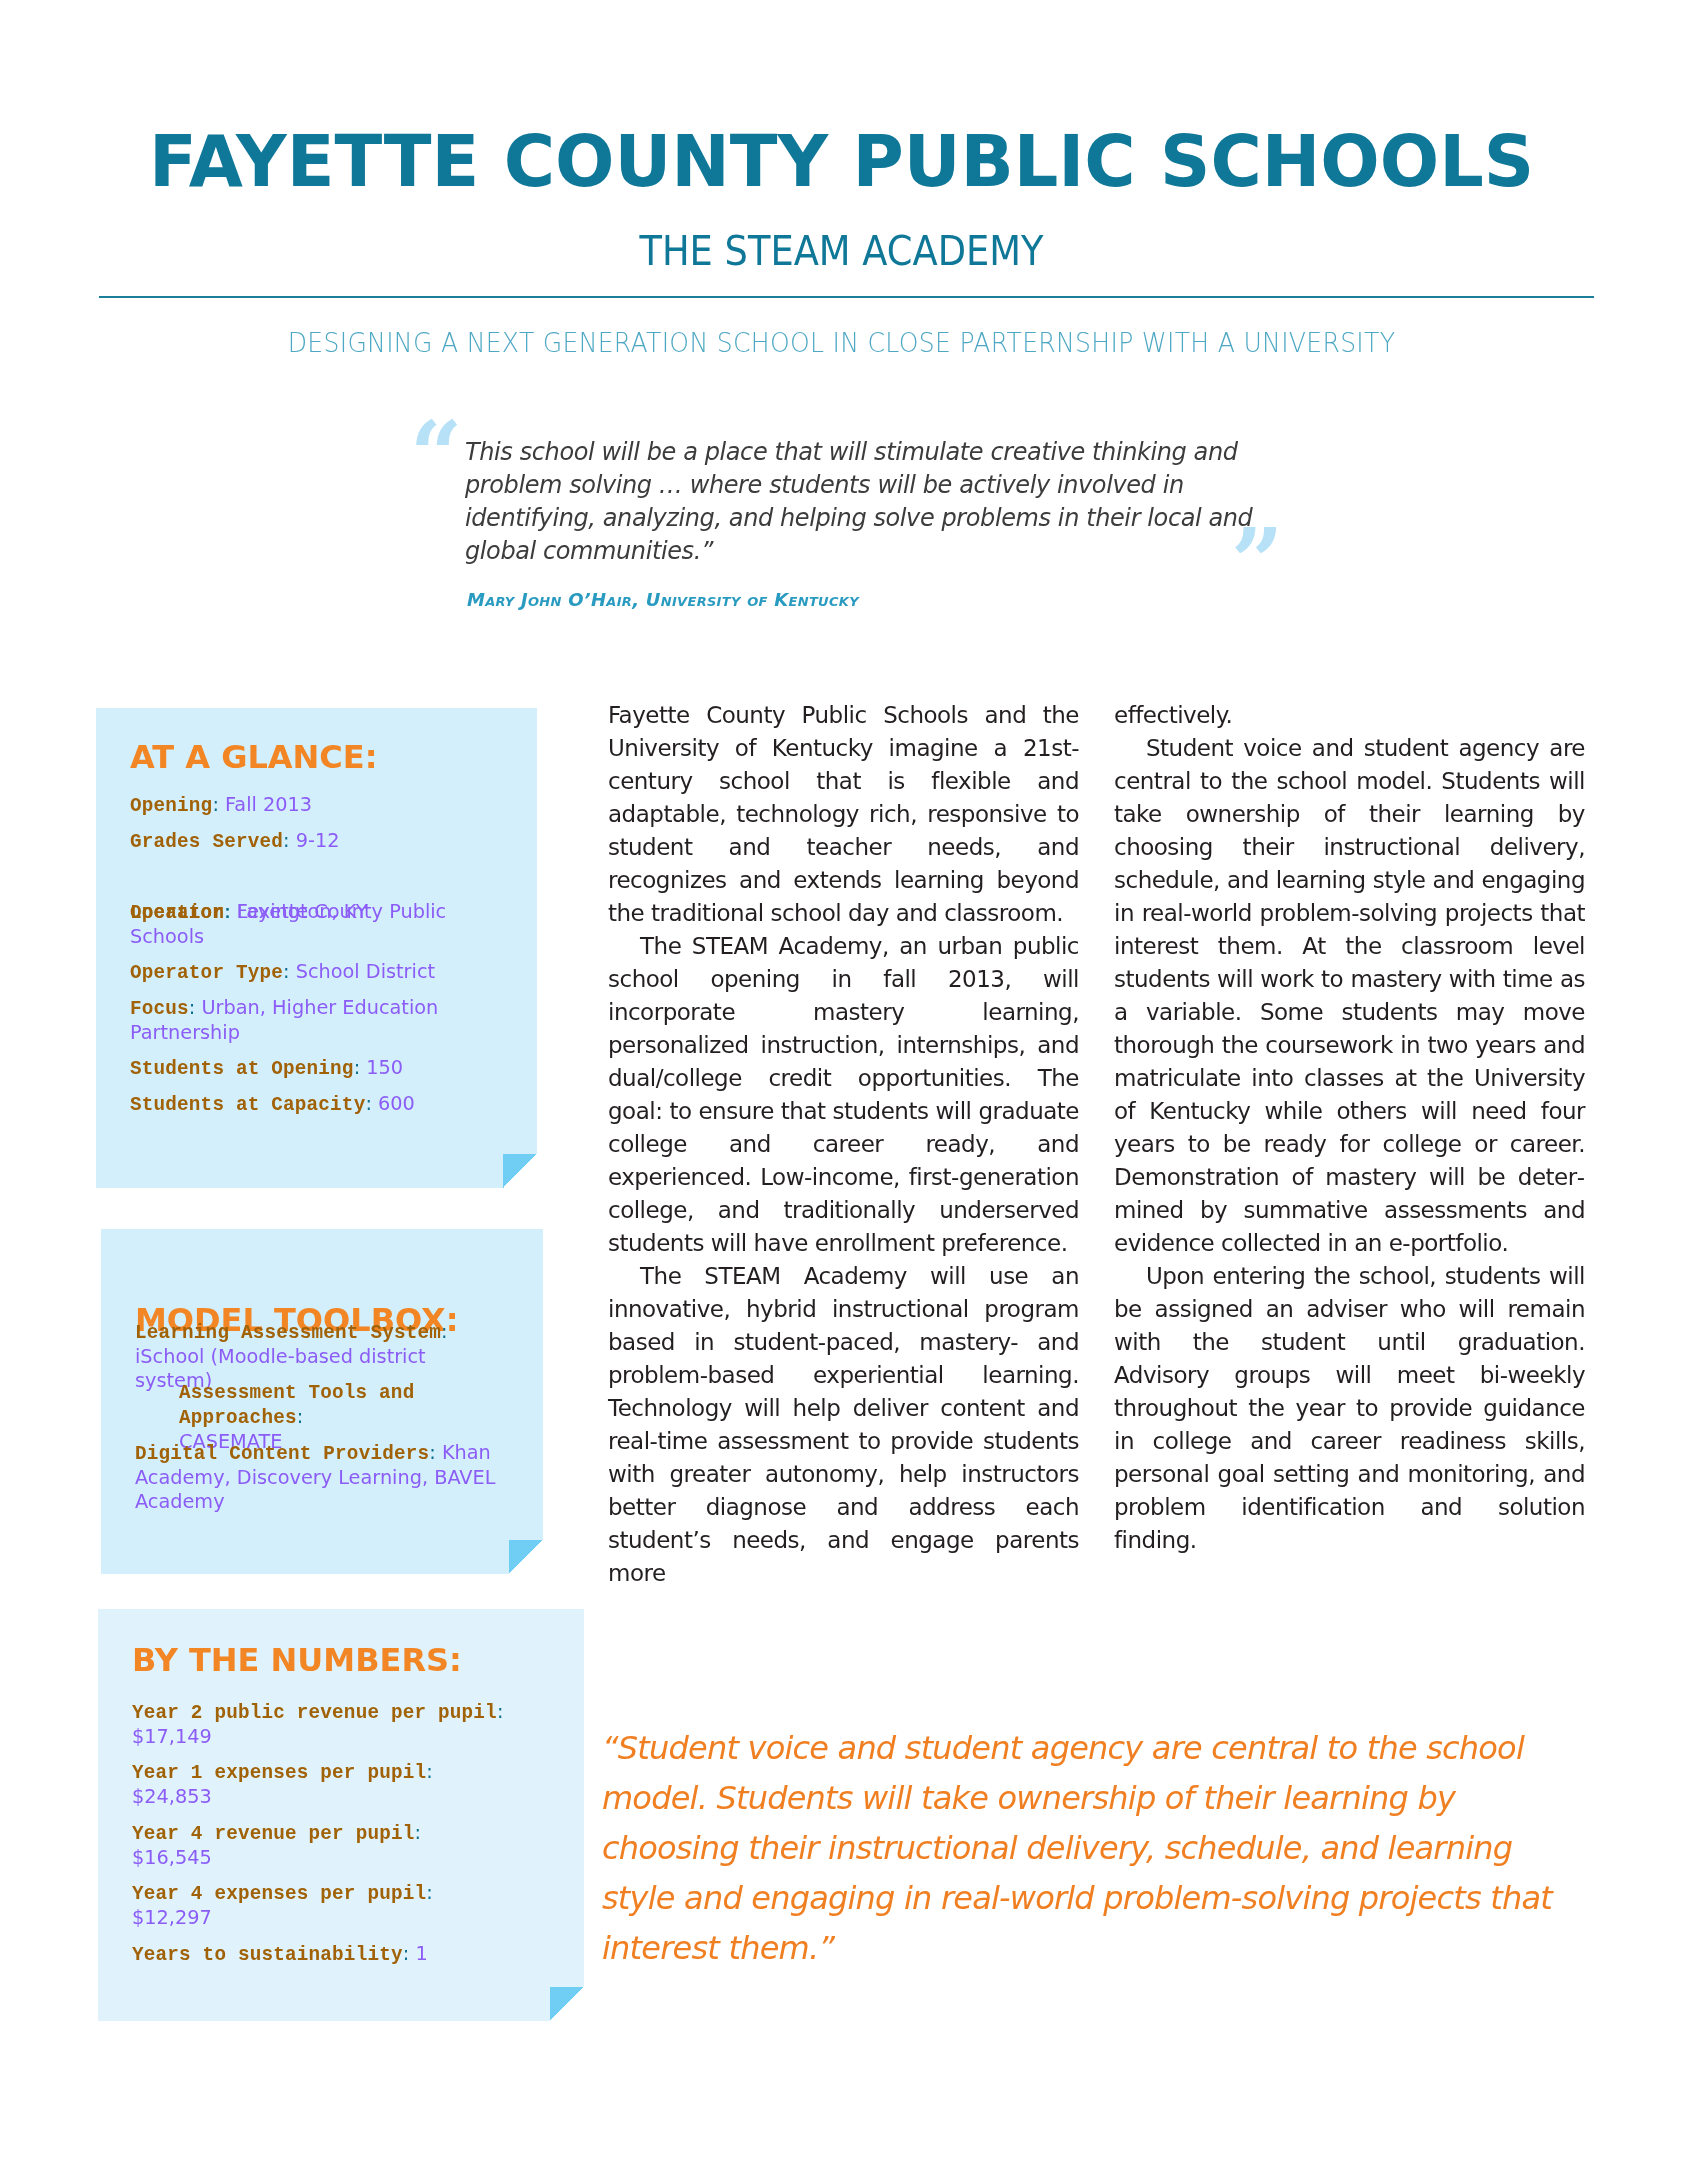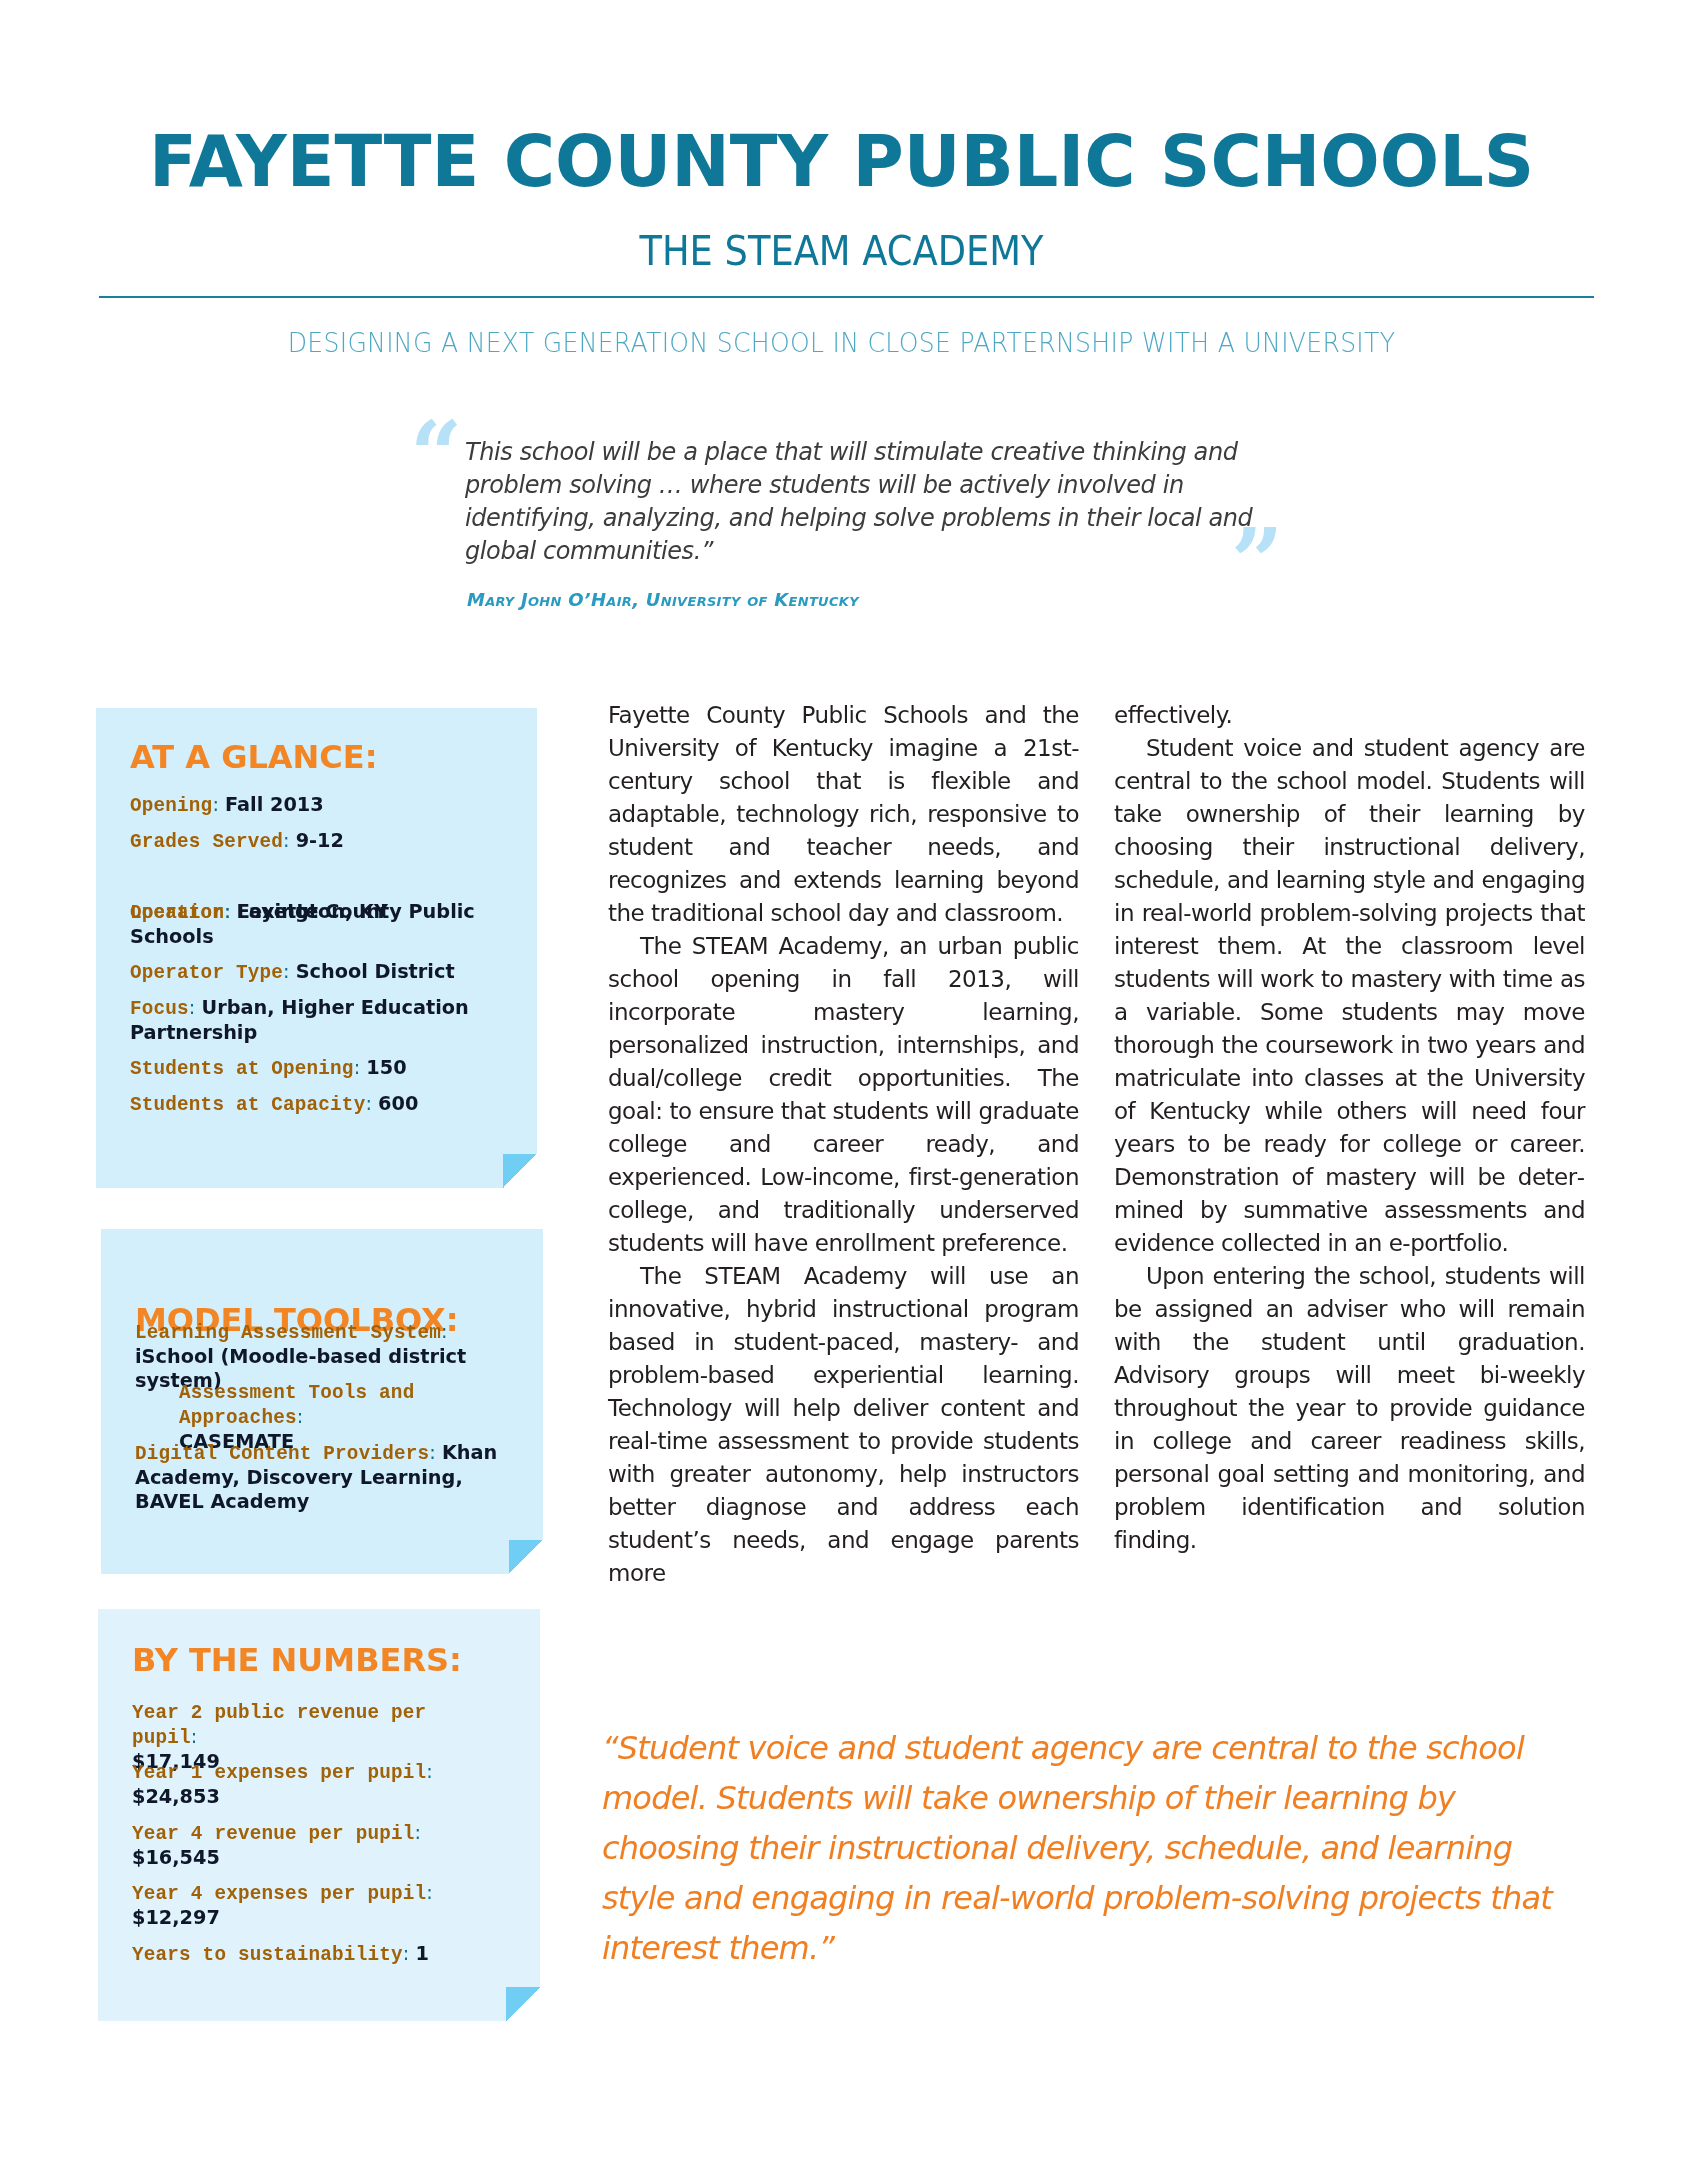--- a/index.html
+++ b/index.html
@@ -31,28 +31,28 @@
     font-family: "DejaVu Sans", sans-serif; font-style: italic; font-size: 24px; font-weight: 300;
     color: #3c3c3c; line-height: 33px; letter-spacing: -0.4px;
   }
   .attribution {
     left: 467px; top: 589px;
     font-family: "DejaVu Sans", sans-serif; font-style: italic; font-weight: bold;
     font-size: 18px; color: #2a9bc0; font-variant: small-caps; letter-spacing: 0.3px;
   }
 
   .box { position: absolute; background: #d4effc; }
-  .box.light { background: #e0f3fc; }
+  .box.light { background: #e0f3fc; padding-left: 44px; }
   .fold { position: absolute; right: 0; bottom: 0; width: 34px; height: 34px;
           background: linear-gradient(135deg, #70cef4 0%, #70cef4 50%, #ffffff 50%, #ffffff 100%); }
   .box-title { position: absolute; left: 34px; font-family: "DejaVu Sans", sans-serif; font-weight: bold; font-size: 32px; color: #f28524; letter-spacing: 0px; }
   .kv { position: absolute; left: 34px; right: 40px; font-size: 19.3px; line-height: 24px; color: #1880a0; }
   .kv .k { font-weight: bold; color: #a16207; letter-spacing: 0.2px; font-family: Liberation Mono, monospace; }
   .kv .sep { color: #0d6f8e; }
-  .kv .v { font-weight: 700; color: #0f172a; }
+  .kv .v { font-weight: 400; color: #8b5cf6; }
 
   .col { position: absolute; width: 471px; font-family: "DejaVu Sans", sans-serif; font-size: 23px; line-height: 33px; color: #231f20; text-align: justify; hyphens: manual; letter-spacing: -0.5px; }
   .col p { margin: 0; }
   .col p.indent { text-indent: 32px; }
 
   .orange-quote {
     left: 602px; top: 1723px; width: 986px; text-align: left;
     font-family: "DejaVu Sans", sans-serif; font-style: italic; font-weight: 300;
     font-size: 32px; line-height: 50px; color: #f07f22; letter-spacing: -0.8px;
   }

